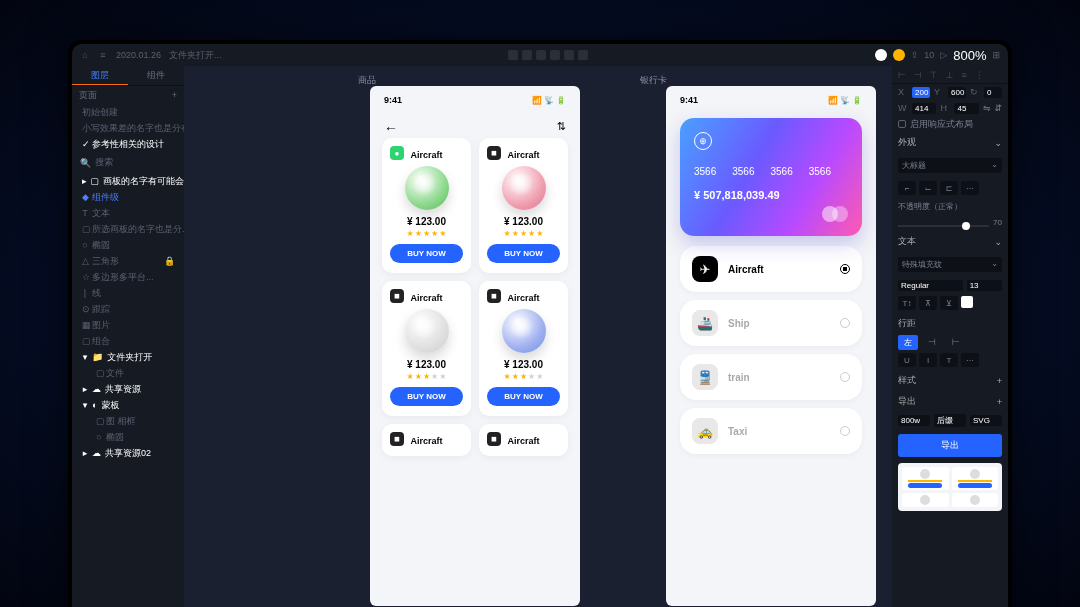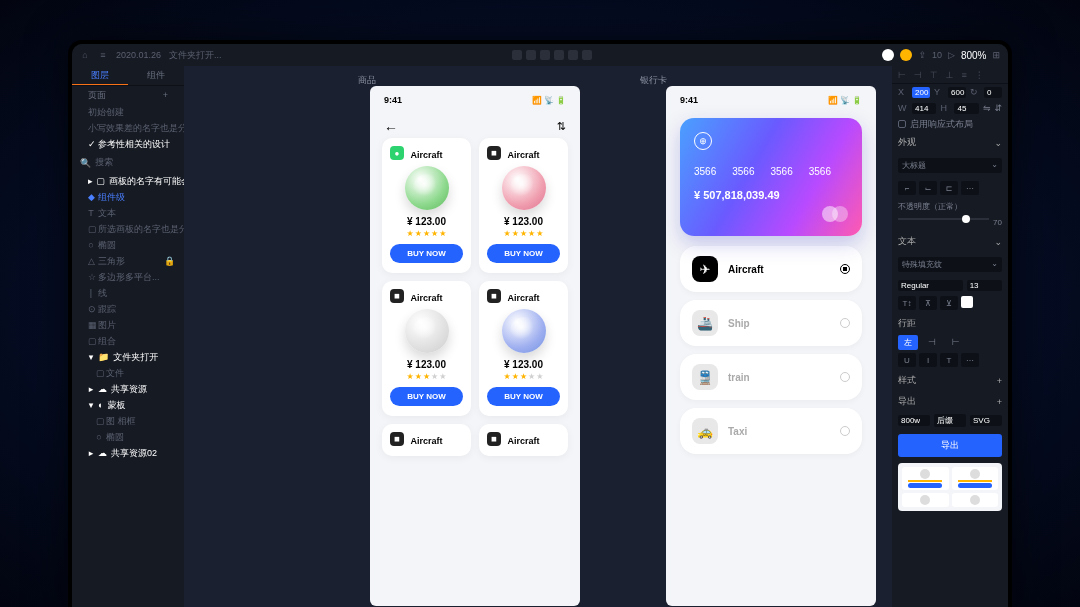--- a/index.html
+++ b/index.html
@@ -5,28 +5,28 @@
 *{margin:0;padding:0;box-sizing:border-box;font-family:-apple-system,BlinkMacSystemFont,"Segoe UI",sans-serif}
 body{background:radial-gradient(ellipse at center,#0a1842 0%,#020510 100%);width:1080px;height:607px;overflow:hidden;position:relative}
 .monitor{position:absolute;left:68px;top:40px;width:944px;height:580px;background:#000;border-radius:14px 14px 0 0;padding:4px;box-shadow:0 0 40px rgba(0,0,0,.6)}
 .screen{width:100%;height:100%;background:#0d1117;border-radius:10px 10px 0 0;overflow:hidden;position:relative;display:flex;flex-direction:column}
 .titlebar{height:22px;background:#161a23;display:flex;align-items:center;padding:0 8px;font-size:9px;color:#5a6070;gap:8px}
 .titlebar .icon{width:10px;height:10px;display:flex;align-items:center;justify-content:center}
 .titlebar-center{flex:1;display:flex;justify-content:center;gap:4px}
 .titlebar-center span{width:10px;height:10px;background:#2a2f3a;border-radius:2px;display:inline-block}
 .titlebar-right{display:flex;align-items:center;gap:6px}
 .avatar-mini{width:12px;height:12px;border-radius:50%;background:#fff}
-.zoom{color:#fff;font-size:10px}
+.zoom{color:#fff;font-size:13px}
 .body{flex:1;display:flex;overflow:hidden}
 .sidebar{width:112px;background:#161a23;display:flex;flex-direction:column;font-size:9px;color:#6a7080}
 .side-tabs{display:flex;height:20px;border-bottom:1px solid #0d1117}
 .side-tab{flex:1;display:flex;align-items:center;justify-content:center;color:#6a7080}
 .side-tab.active{color:#4a7fff;border-bottom:1px solid #f97316}
-.side-section{padding:4px 16px;display:flex;align-items:center;justify-content:space-between;height:18px}
-.side-item{padding:2px 8px 2px 16px;height:16px;display:flex;align-items:center;gap:4px;color:#5a6070;white-space:nowrap;overflow:hidden}
+.side-section{padding:4px 7px;display:flex;align-items:center;justify-content:space-between;height:18px}
+.side-item{padding:2px 8px 2px 10px;height:16px;display:flex;align-items:center;gap:4px;color:#5a6070;white-space:nowrap;overflow:hidden}
 .side-item.sel{color:#fff}
 .side-item .bullet{width:6px;display:inline-block;text-align:center}
 .side-search{padding:4px 8px;display:flex;align-items:center;gap:4px;color:#5a6070}
 .canvas{flex:1;background:#1a2030;position:relative;overflow:hidden}
 .artboard-label{position:absolute;font-size:9px;color:#8a90a0}
 .artboard{position:absolute;background:#f4f5f8;border-radius:6px;overflow:hidden}
 .ab1{left:186px;top:20px;width:210px;height:520px}
 .ab2{left:482px;top:20px;width:210px;height:520px}
 .phone-status{height:28px;display:flex;align-items:center;justify-content:space-between;padding:0 14px;font-size:9px;font-weight:600;color:#000}
 .phone-header{height:24px;display:flex;align-items:center;justify-content:space-between;padding:0 14px}
@@ -68,21 +68,21 @@
 .insp-tabs{display:flex;height:18px;gap:8px;padding:0 6px;align-items:center;border-bottom:1px solid #0d1117}
 .insp-tabs span{opacity:.5}
 .insp-row{display:flex;gap:4px;padding:3px 6px;align-items:center;height:16px}
 .insp-row label{width:10px;color:#5a6070}
 .insp-input{flex:1;background:#0d1117;color:#fff;font-size:8px;padding:1px 3px;border-radius:2px;min-width:0}
 .insp-input.sel{background:#2563ff}
 .insp-section{padding:4px 6px;color:#aaa;display:flex;justify-content:space-between;align-items:center}
 .insp-btns{display:flex;gap:3px;padding:3px 6px}
 .insp-btns span{width:18px;height:14px;background:#0d1117;border-radius:2px;display:flex;align-items:center;justify-content:center;font-size:8px}
 .insp-select{background:#0d1117;padding:2px 4px;margin:5px 6px;border-radius:2px;display:flex;justify-content:space-between;font-size:8px}
-.slider-row{padding:4px 6px;display:flex;align-items:flex-start;gap:4px}
+.slider-row{padding:4px 6px;display:flex;align-items:flex-end;gap:4px}
 .slider{flex:1;height:2px;background:#2a2f3a;position:relative}
 .slider::after{content:"";position:absolute;left:70%;top:-3px;width:8px;height:8px;background:#fff;border-radius:50%}
 .color-swatch{width:12px;height:12px;background:#fff;border-radius:2px}
 .fill-btn{background:#2563ff;padding:2px 6px;border-radius:2px;font-size:8px;color:#fff}
 .export-btn{margin:6px;background:#2563ff;color:#fff;text-align:center;padding:5px;border-radius:3px;font-size:9px}
 .preview-thumb{margin:4px 6px;background:#f4f5f8;border-radius:4px;padding:4px;display:grid;grid-template-columns:1fr 1fr;gap:3px}
 .pv-card{background:#fff;border-radius:3px;padding:2px;display:flex;flex-direction:column;align-items:center;gap:1px}
 .pv-dot{width:10px;height:10px;border-radius:50%;background:#ddd}
 .pv-bar{width:80%;height:2px;background:#ffb400}
 .pv-btn{width:80%;height:5px;background:#2563ff;border-radius:3px}

